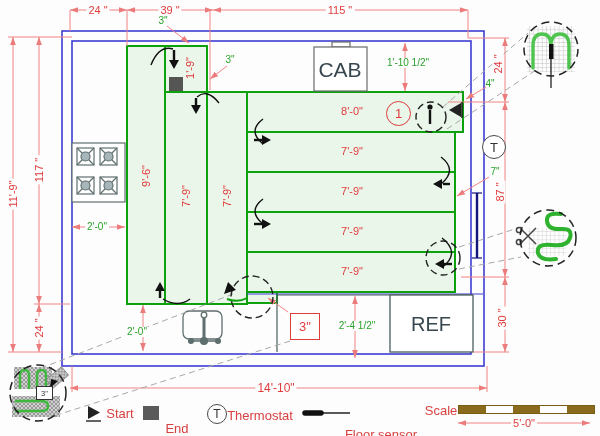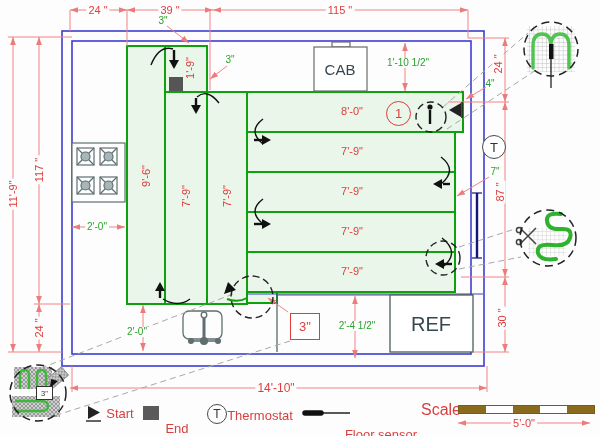--- a/index.html
+++ b/index.html
@@ -281,38 +281,38 @@
   <div class="lbl red rot" style="left:227px;top:196px">7'-9"</div>
   <div class="lbl red rot" style="left:190px;top:68px">1'-9"</div>
 
   <div class="badge" id="circ1">
       <span>1</span>
     </div>
   <div class="badge" id="tstat">
       <span>T</span>
     </div>
 
-  <div class="lbl fix" style="left:340px;top:69px;font-size:15px">CAB</div>
+  <div class="lbl fix" style="left:340px;top:69px;font-size:21px">CAB</div>
   <div class="lbl fix" style="left:431px;top:324px;font-size:20px">REF</div>
 
   <div id="tail3">
       <span>3"</span>
     </div>
   <div id="det3">
       <span>3"</span>
     </div>
 
   <div class="lbl leg" style="left:120px;top:413px">Start</div>
   <div class="lbl leg" style="left:177px;top:428px">End</div>
   <div class="badge" id="tleg">
       <span>T</span>
     </div>
   <div class="lbl leg" style="left:260px;top:415px">Thermostat</div>
   <div class="lbl leg" style="left:381px;top:434px">Floor sensor</div>
-  <div class="lbl leg" style="left:441px;top:410px;font-size:16px">Scale</div>
+  <div class="lbl leg" style="left:441px;top:410px;font-size:13px">Scale</div>
   <div id="scalebar">
     <div class="sb-b"></div>
       <div class="sb-w"></div>
       <div class="sb-b"></div>
       <div class="sb-w"></div>
       <div class="sb-b"></div>
   </div>
   <div class="lbl red bg" style="left:524px;top:423px;font-size:11px">5'-0"</div>
 
 </div>

